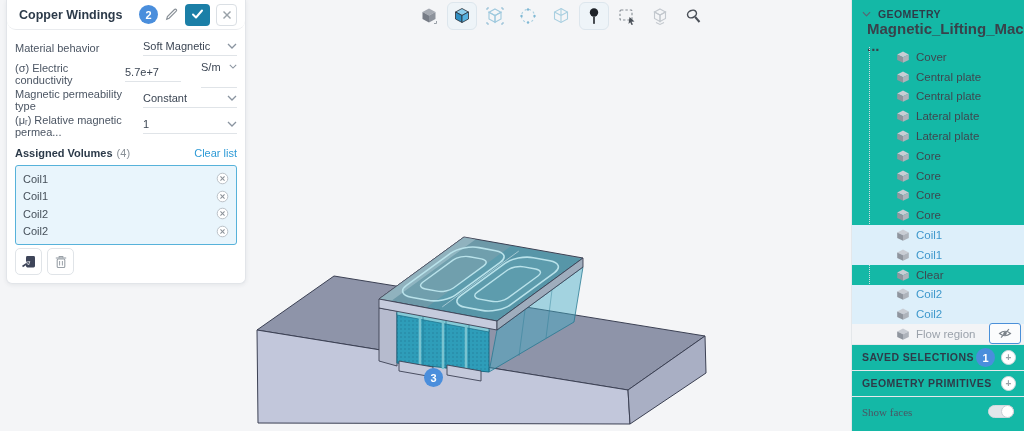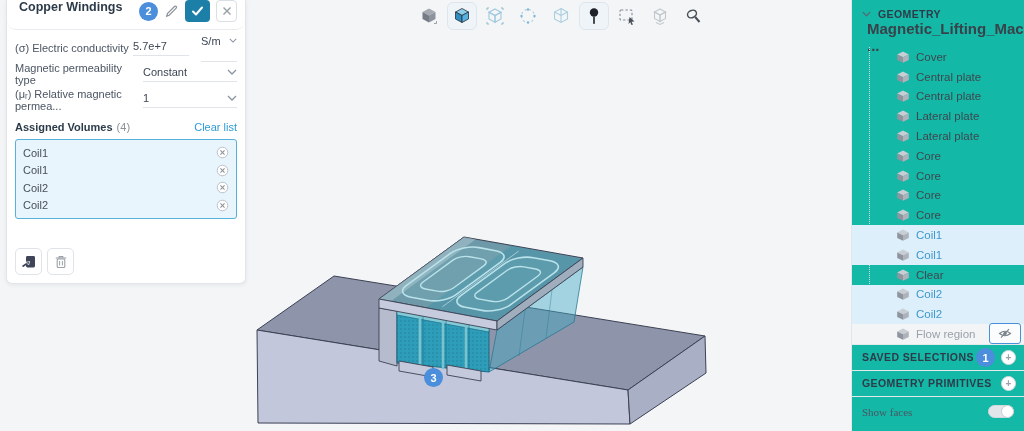--- a/index.html
+++ b/index.html
@@ -11,34 +11,34 @@
 
   
   .toolbar { position:absolute; left:414px; top:2px; display:flex; align-items:center; gap:3px; }
   .tb-btn { width:30px; height:28px; display:flex; align-items:center; justify-content:center; border-radius:6px; border:1px solid transparent; cursor:pointer; }
   .tb-btn.active { background:#eef4f8; border-color:#dde6ed; }
   .tb-btn svg { display:block; }
 
   
   .left-panel { position:absolute; left:6px; top:0; width:240px; height:284px; background:#fff;
     border:1px solid #e2e5e9; border-top:none; border-radius:0 0 6px 6px; box-shadow:0 1px 4px rgba(40,50,70,.08); }
-  .lp-header { height:30px; display:flex; align-items:flex-start; padding:0 8px 0 12px; border-bottom:1px solid #e9ebee;border-radius:9px; }
+  .lp-header { height:30px; display:flex; align-items:center; padding:0 8px 0 12px; border-bottom:1px solid #e9ebee;border-radius:9px; }
   .lp-title { font-size:12.5px; font-weight:bold; color:#2c3a49; flex:1; }
   .lp-controls { display:flex; align-items:center; gap:6px; }
   .badge { width:19px; height:19px; border-radius:50%; background:#4a8edc; color:#fff; font-size:11px; font-weight:bold;
     display:flex; align-items:center; justify-content:center; }
   .btn-check { width:25px; height:22px; border-radius:4px; background:#1b7fa7; border:none; display:flex; align-items:center; justify-content:center; cursor:pointer; }
   .btn-close { width:21px; height:22px; border-radius:4px; background:#fff; border:1px solid #dadfe4; display:flex; align-items:center; justify-content:center; cursor:pointer; }
 
   .lp-fields { margin-top:5px; }
   .field { display:flex; align-items:center; height:26px; padding:0 8px; font-size:11px; }
   .f-label { flex:1; color:#4b5563; }
   .f-value { width:94px; border-bottom:1px solid #e0e4e8; display:flex; align-items:center; justify-content:space-between; padding-bottom:3px; color:#3c4654; }
   .f-value.narrow { width:56px; }
-  .f-unit { width:36px; margin-left:12px; border-bottom:1px solid #e0e4e8; display:flex; align-items:center; justify-content:space-between; padding-bottom:14px; color:#3c4654; }
+  .f-unit { width:36px; margin-left:20px; border-bottom:1px solid #e0e4e8; display:flex; align-items:center; justify-content:space-between; padding-bottom:14px; color:#3c4654; }
   .chev { color:#8a94a0; flex:none; }
 
   .assigned-head { display:flex; align-items:center; padding:0 8px; margin-top:8px; font-size:11px; }
   .assigned-label { font-weight:bold; color:#2c3a49; }
   .assigned-count { color:#8a9198; margin-left:4px; flex:1; }
   .clear-link { color:#2f9bd6; cursor:pointer; }
   .vol-list { margin:6px 8px 0; border:1.5px solid #57b2da; border-radius:3px; background:#e9f5fc; padding:4px 0; }
   .vol-item { display:flex; justify-content:space-between; align-items:center; height:17.5px; padding:0 7px; font-size:11px; color:#46505a; }
   .vol-remove { cursor:pointer; display:flex; }
   .panel-actions { position:absolute; bottom:8px; left:8px; display:flex; gap:5px; }
@@ -252,20 +252,29 @@
         <svg width="10" height="10" viewBox="0 0 10 10">
           <line x1="1.5" y1="1.5" x2="8.5" y2="8.5" stroke="#99a1a8" stroke-width="1.4"></line>
           <line x1="8.5" y1="1.5" x2="1.5" y2="8.5" stroke="#99a1a8" stroke-width="1.4"></line>
         </svg>
       </button>
     </span>
   </div>
 
   <div class="lp-fields">
     <div class="field">
+      <span class="f-label">Material behavior</span>
+      <span class="f-value">
+        <span>Soft Magnetic</span>
+        <svg class="chev" width="10" height="6">
+            <use href="#sym-chev"></use>
+          </svg>
+      </span>
+    </div>
+    <div class="field">
       <span class="f-label">(σ) Electric conductivity</span>
       <span class="f-value narrow">
         <span>5.7e+7</span>
       </span>
       <span class="f-unit">
         <span>S/m</span>
         <svg class="chev" width="8" height="5" viewBox="0 0 10 6">
             <use href="#sym-chev"></use>
           </svg>
       </span>

